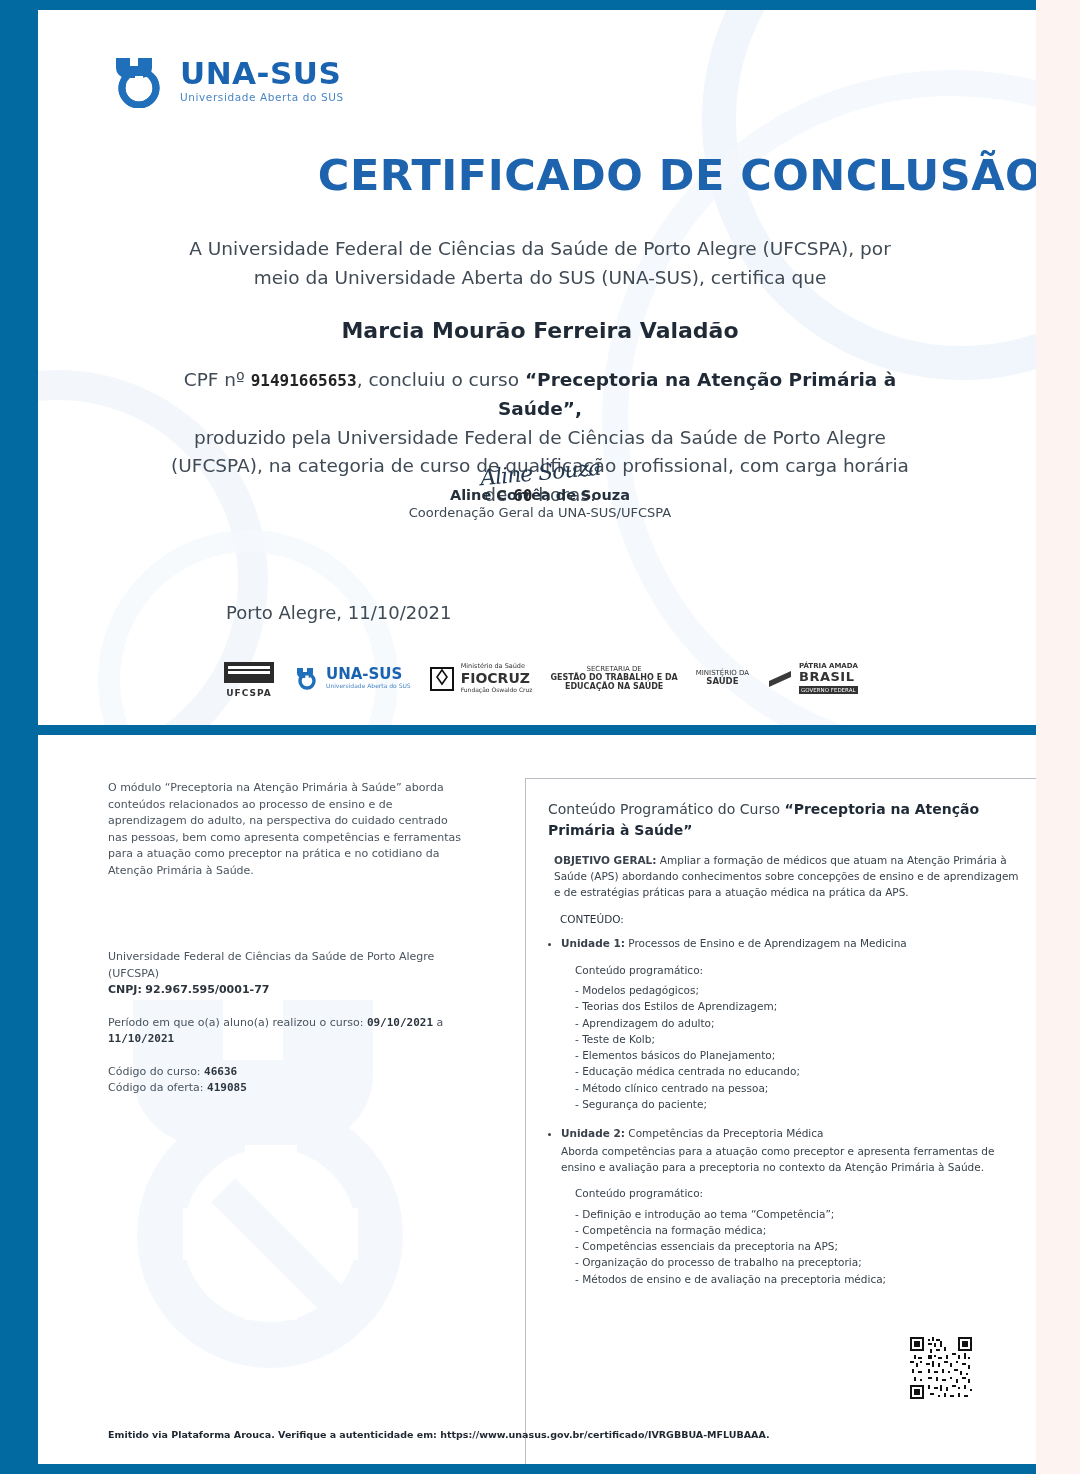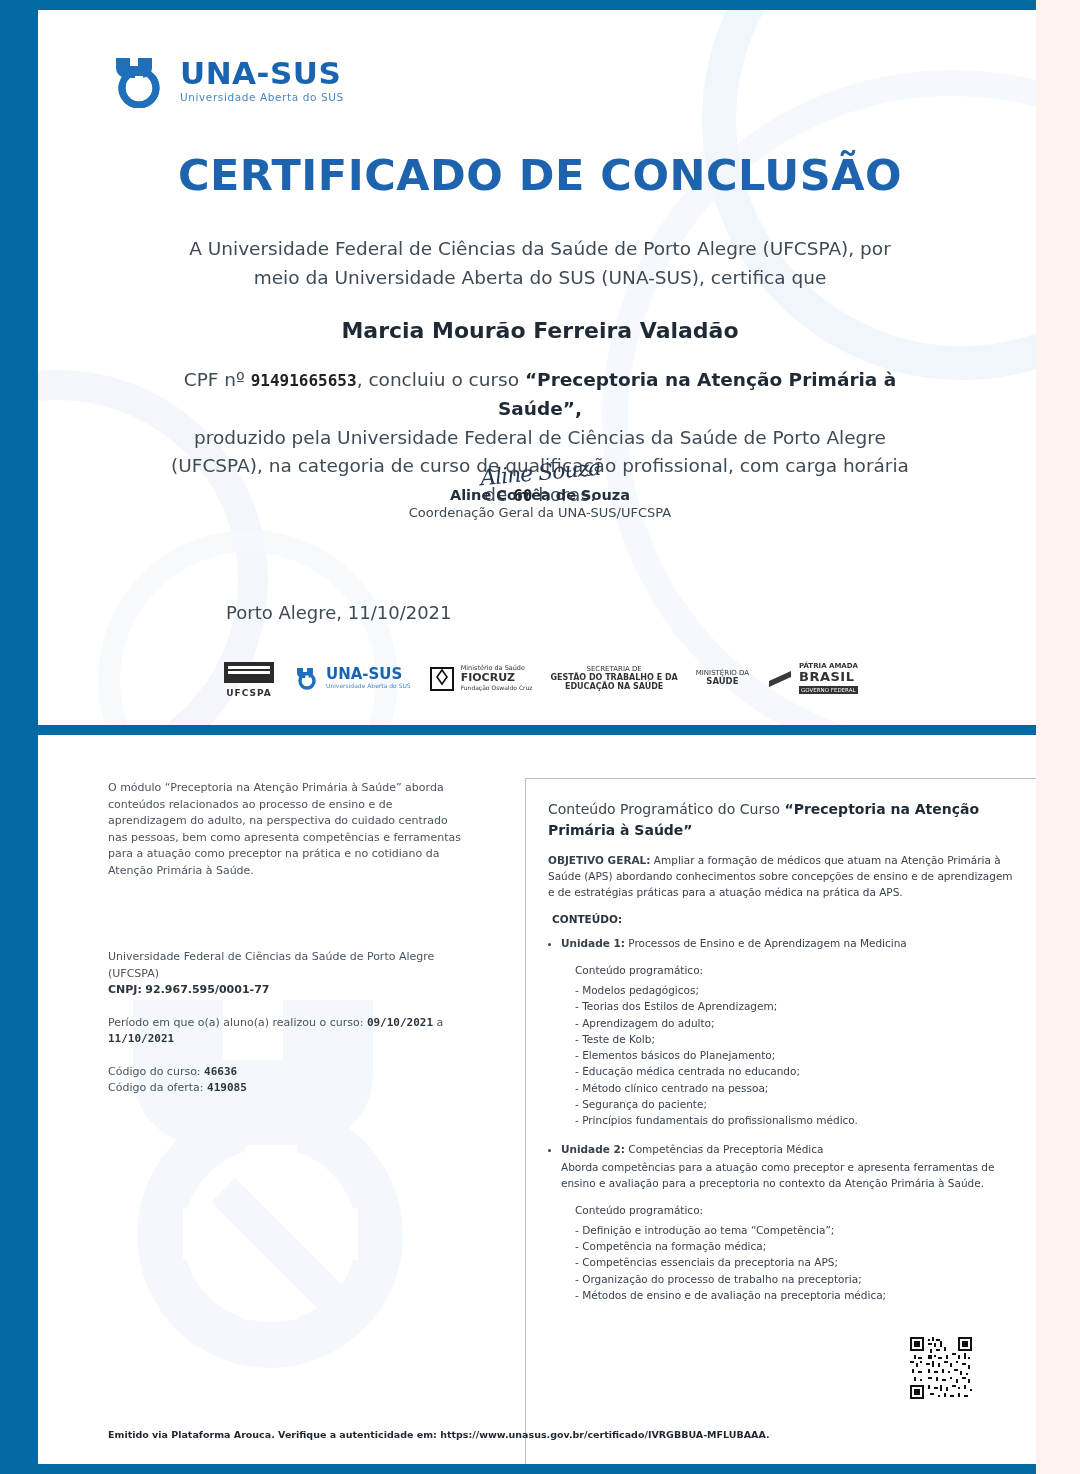--- a/index.html
+++ b/index.html
@@ -54,21 +54,21 @@
   .logo-title {
     font-size: 31px; font-weight: bold; color: #1a63b0; letter-spacing: .5px;
     font-family: "DejaVu Sans", sans-serif;
   }
   .logo-sub {
     font-size: 10.5px; color: #4a86c4; letter-spacing: .6px; margin-top: 3px;
   }
   
   .cert-title {
     position: absolute; left: 0; right: 0; top: 140px;
-    text-align: center;
+    text-align: right;
     font-size: 43px; font-weight: bold; color: #1d63ad;
     letter-spacing: .5px;
   }
   .body-block {
     position: absolute; left: 120px; right: 120px; top: 225px;
     text-align: center; color: #3f4a55;
     font-size: 18.5px; line-height: 1.55;
   }
   .student-name {
     font-size: 22px; font-weight: bold; color: #1f2a36;
@@ -98,21 +98,21 @@
     font-size: 18px; color: #3f4a55;
   }
 
   
   .logo-strip {
     position: absolute; left: 0; right: 0; top: 648px;
     display: flex; align-items: center; justify-content: center; gap: 18px;
   }
   .strip-item { display:flex; align-items:center; gap:6px; }
   .strip-label { font-size: 8px; color:#333; line-height:1.15; }
-  .strip-label .big { font-size: 11px; font-weight: bold; }
+  .strip-label .big { font-size: 14px; font-weight: bold; }
 
   
   .bg-cross {
     position: absolute; left: 35px; top: 255px;
     width: 395px; height: 380px;
     opacity: .5;
   }
   .left-col {
     position: absolute; left: 70px; top: 45px; width: 360px;
     color: #4a545f; font-size: 11px; line-height: 1.5;
@@ -124,22 +124,22 @@
 
   .right-box {
     position: absolute; left: 487px; top: 43px;
     width: 519px; height: 1288px;
     border: 1px solid #b9bec4;
     padding: 20px 22px;
     font-size: 10.5px; color: #39424c; line-height: 1.5;
   }
   .rb-title { font-size: 14px; color: #3c4751; margin-bottom: 12px; }
   .rb-title b { color:#1f2a36; }
-  .rb-p { margin: 0 0 12px 0; }
-  .rb-h { font-weight: bold; color:#2a333c; margin: 12px 0 8px 4px; }
+  .rb-p { margin: 0 0 12px 6px; }
+  .rb-h { font-weight: normal; color:#2a333c; margin: 12px 0 8px 12px; }
   ul.rb-list { margin: 0; padding-left: 13px; }
   ul.rb-list > li { margin-bottom: 10px; }
   .sub-list { margin: 6px 0 0 14px; }
   .sub-list div { line-height: 1.55; }
   .unidade-desc { margin-top: 2px; }
 
   .qr {
     position: absolute; right: 70px; bottom: 65px;
     width: 62px; height: 62px;
   }
@@ -328,21 +328,20 @@
           <div class="sub-list">
             <div style="margin:10px 0 4px 0">Conteúdo programático:</div>
             <div>- Modelos pedagógicos;</div>
             <div>- Teorias dos Estilos de Aprendizagem;</div>
             <div>- Aprendizagem do adulto;</div>
             <div>- Teste de Kolb;</div>
             <div>- Elementos básicos do Planejamento;</div>
             <div>- Educação médica centrada no educando;</div>
             <div>- Método clínico centrado na pessoa;</div>
             <div>- Segurança do paciente;</div>
-            <div>- Princípios fundamentais do profissionalismo médico.</div>
           </div>
         </li>
         <li style="margin-top:14px">
           <b>Unidade 2:</b><span> Competências da Preceptoria Médica</span>
           <div class="unidade-desc">Aborda competências para a atuação como preceptor e apresenta ferramentas de ensino e avaliação para a preceptoria no contexto da Atenção Primária à Saúde.</div>
           <div class="sub-list">
             <div style="margin:10px 0 4px 0">Conteúdo programático:</div>
             <div>- Definição e introdução ao tema “Competência”;</div>
             <div>- Competência na formação médica;</div>
             <div>- Competências essenciais da preceptoria na APS;</div>

